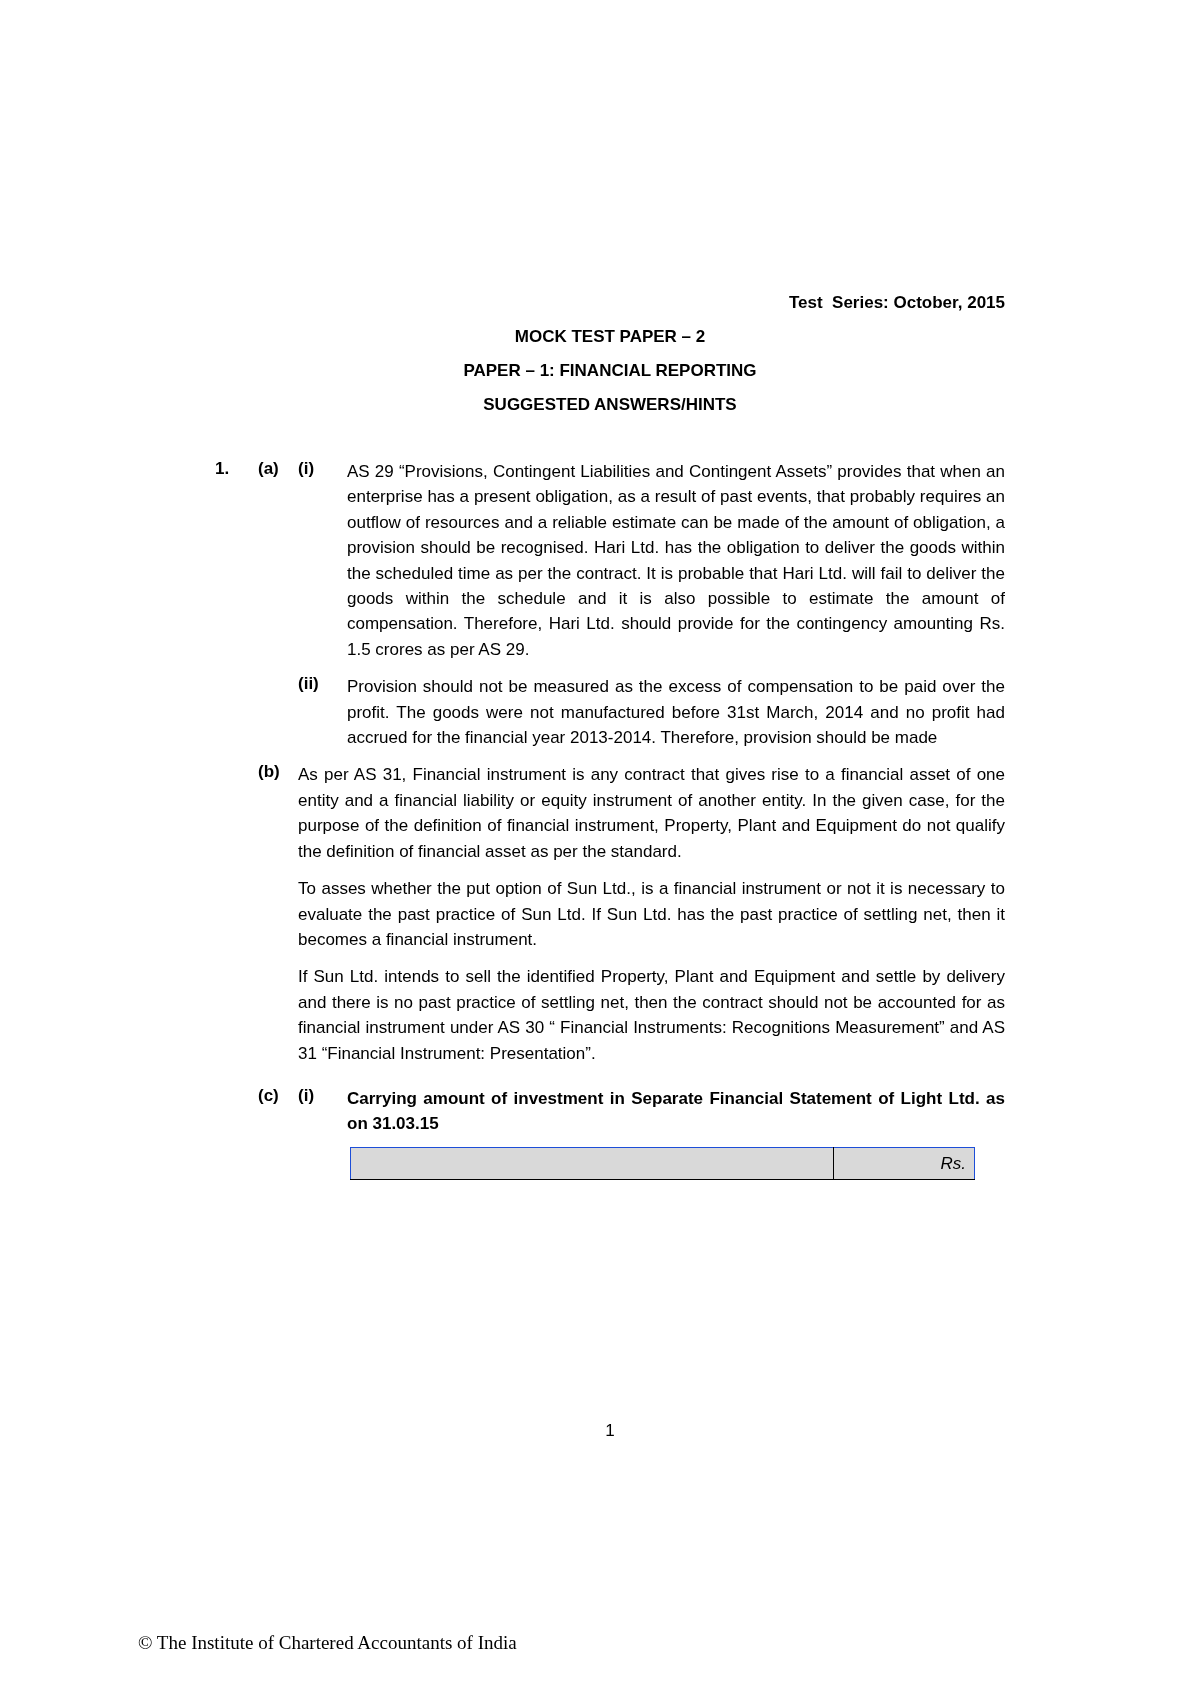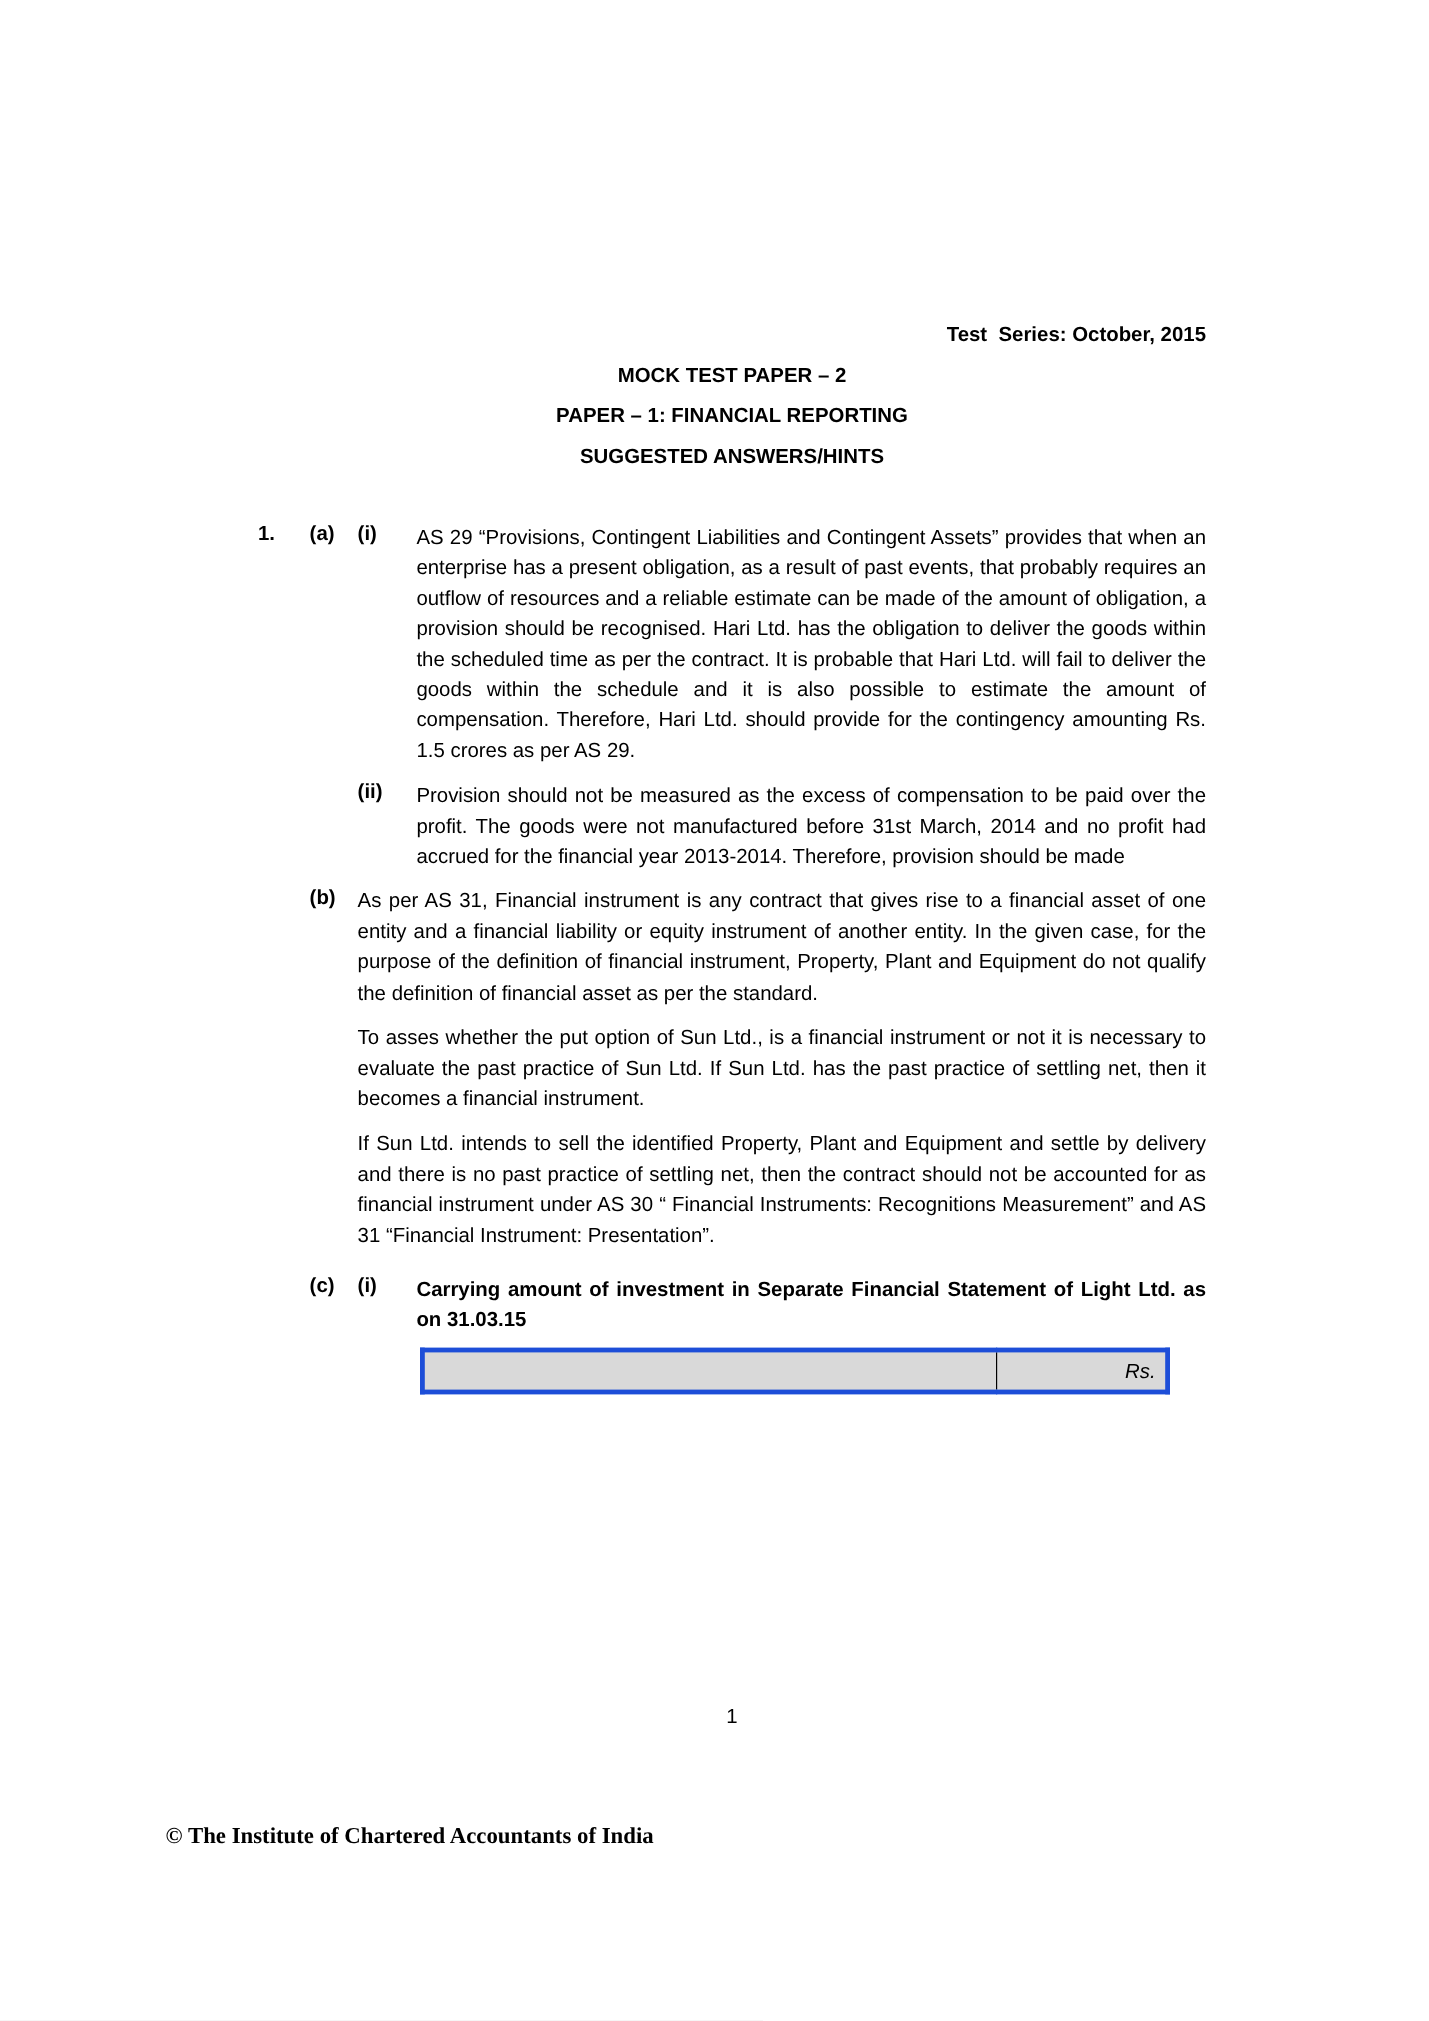--- a/index.html
+++ b/index.html
@@ -8,21 +8,21 @@
     width:1191px; height:1684px;
     margin:0 auto;
     background:#ffffff;
     color:#000000;
     font-family:"Liberation Sans","DejaVu Sans",sans-serif;
     font-size:17px;
     overflow:hidden;
   }
   .content {
     position:absolute;
-    left:215px; top:262px;
+    left:215px; top:286px;
     width:790px;
   }
   .hdr-line { line-height:34px; font-weight:bold; }
   .hdr-right { text-align:right; white-space:pre; }
   .hdr-center { text-align:center; }
 
   .answers { margin-top:37px; }
   .ans-row { position:relative; }
   .m1 { position:absolute; left:0;    font-weight:bold; }
   .m2 { position:absolute; left:43px; font-weight:bold; }
@@ -34,21 +34,21 @@
   }
   .body3 { margin-left:132px; }
   .body2 { margin-left:83px; }
   .bold  { font-weight:bold;margin-top:20px; }
   .c-head { margin-bottom:10px; }
 
   .ctable {
     margin-left:135px;
     width:625px;
     border-collapse:collapse;
-    border:4px solid #1d4ed8;
+    border:1px solid #1d4ed8;
   }
   .ctable td {
     line-height:25.4px;
     padding:4px 8px 4px 10px;
     vertical-align:middle;
   }
   .ctable .thead td {
     background:#d9d9d9;
     border-bottom:1px solid #000;
     padding:3px 8px 3px 10px;
@@ -65,23 +65,23 @@
 
   .page-number {
     position:absolute;
     left:215px; top:1418px;
     width:790px;
     text-align:center;
     line-height:25px;
   }
   .copyright {
     position:absolute;
-    left:138px; top:1518px;
+    left:138px; top:1630px;
     font-family:"Liberation Serif","DejaVu Serif",serif;
-    font-weight:bold;
+    font-weight:normal;
     font-size:19px;
     line-height:26px;
   }
 </style>
 </head>
 <body>
 
 <div class="page">
   <div class="content">
 

